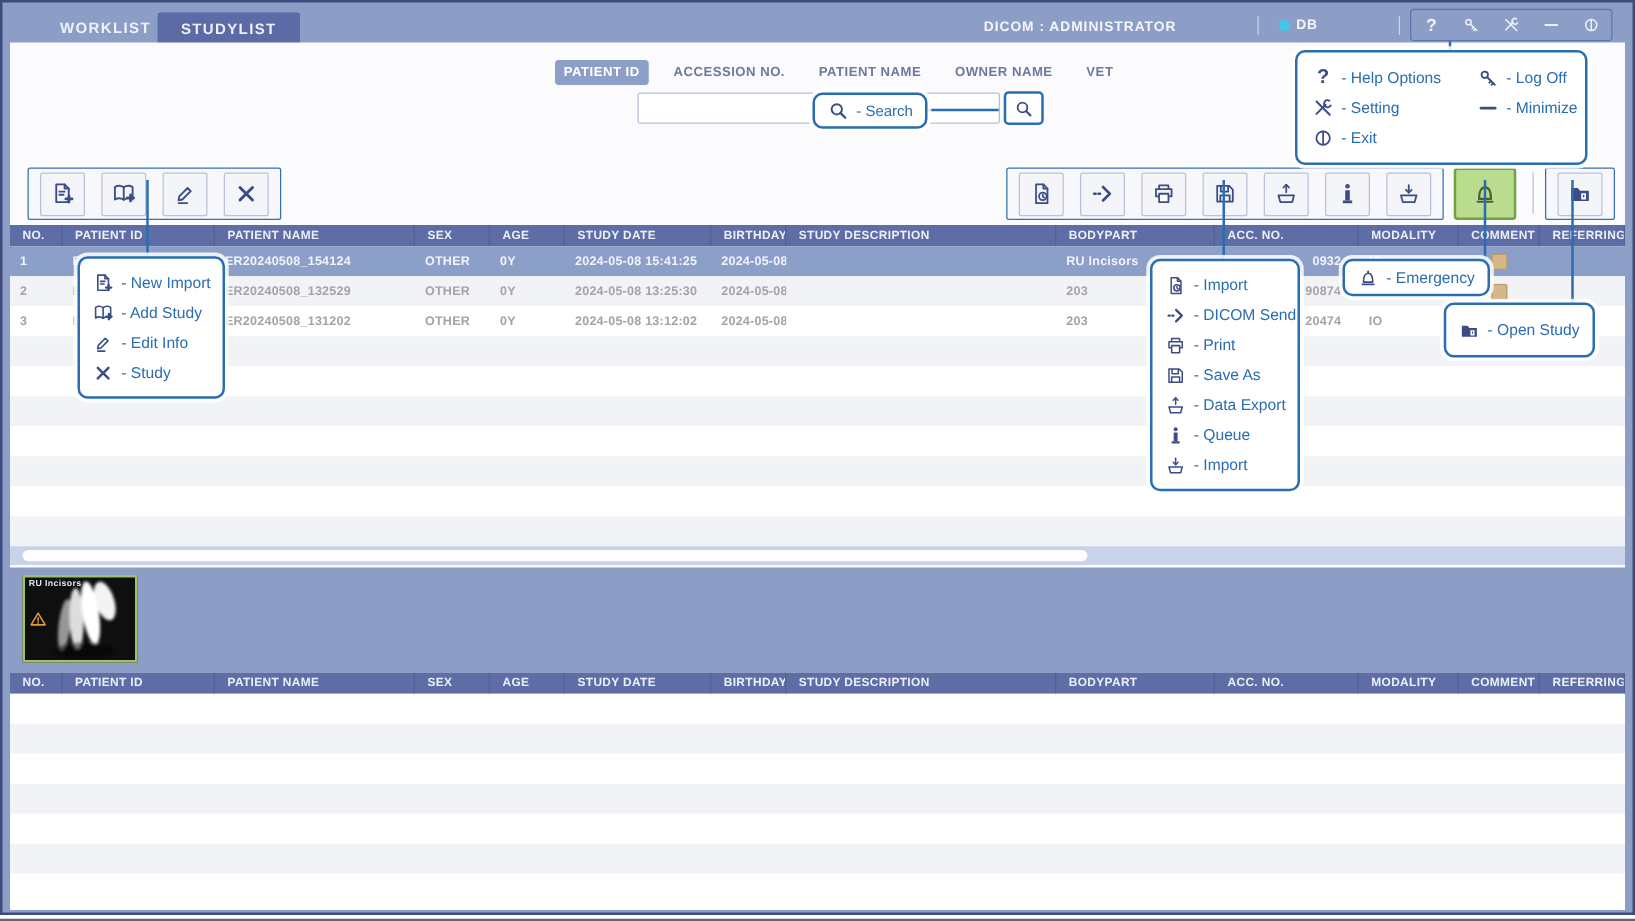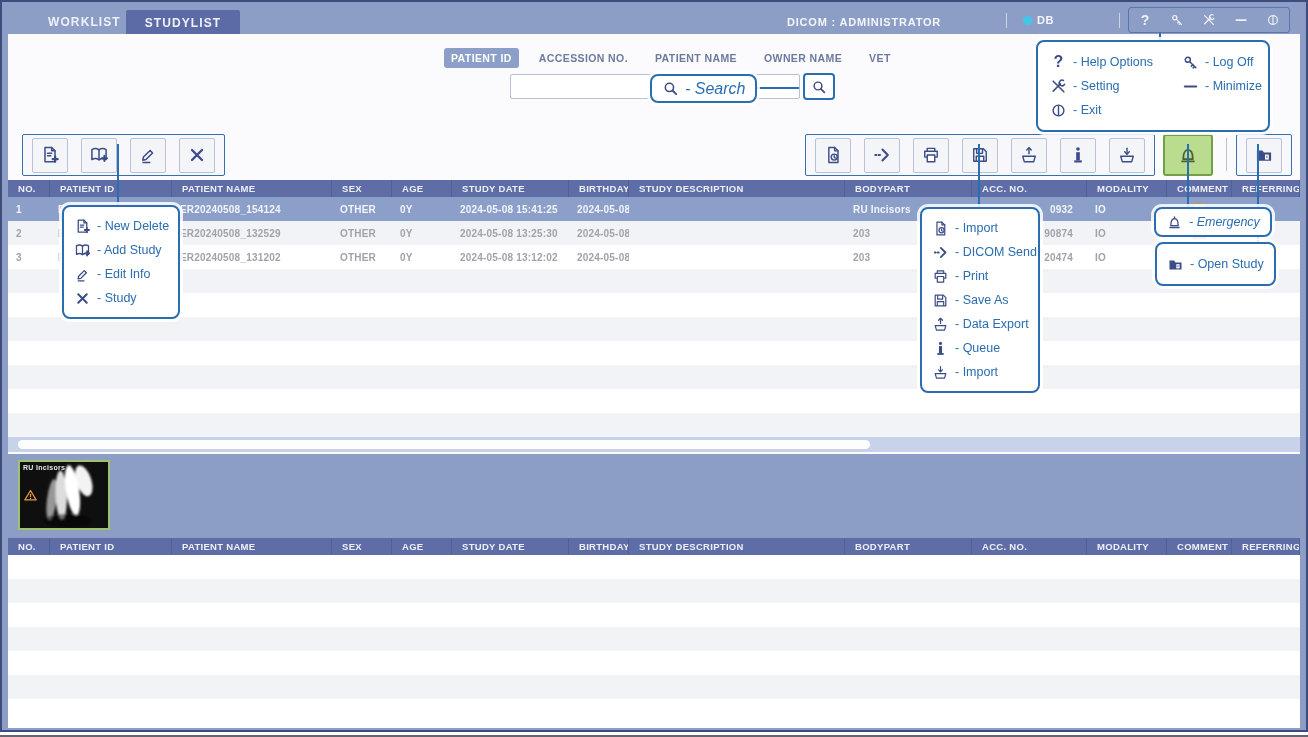--- a/index.html
+++ b/index.html
@@ -531,30 +531,30 @@
           </svg>
           <span>- Exit</span>
         </div>
   </div>
 
   <div class="tip tip-inline" style="left:648px;top:72px;height:29px;">
     <div class="tip-item" style="height:15px;">
           <svg>
             <use href="#i-search"></use>
           </svg>
-          <span style="font-size:16px;font-style:italic;">- Search</span>
+          <span style="font-size:12px;">- Search</span>
         </div>
   </div>
 
   <div class="tip" style="left:60px;top:203px;width:118px;">
     <div class="tip-item">
           <svg>
             <use href="#i-new-patient"></use>
           </svg>
-          <span>- New Delete</span>
+          <span>- New Import</span>
         </div>
     <div class="tip-item">
           <svg>
             <use href="#i-add-study"></use>
           </svg>
           <span>- Add Study</span>
         </div>
     <div class="tip-item">
           <svg>
             <use href="#i-edit"></use>
@@ -607,21 +607,21 @@
           <span>- Queue</span>
         </div>
     <div class="tip-item">
           <svg>
             <use href="#i-import"></use>
           </svg>
           <span>- Import</span>
         </div>
   </div>
 
-  <div class="tip tip-inline" style="left:1152px;top:205px;height:30px;font-style:italic;">
+  <div class="tip tip-inline" style="left:1072px;top:205px;height:30px;">
     <div class="tip-item" style="height:16px;">
           <svg>
             <use href="#i-bell"></use>
           </svg>
           <span>- Emergency</span>
         </div>
   </div>
 
   <div class="tip tip-inline" style="left:1153px;top:240px;height:44px;">
     <div class="tip-item" style="height:16px;">

